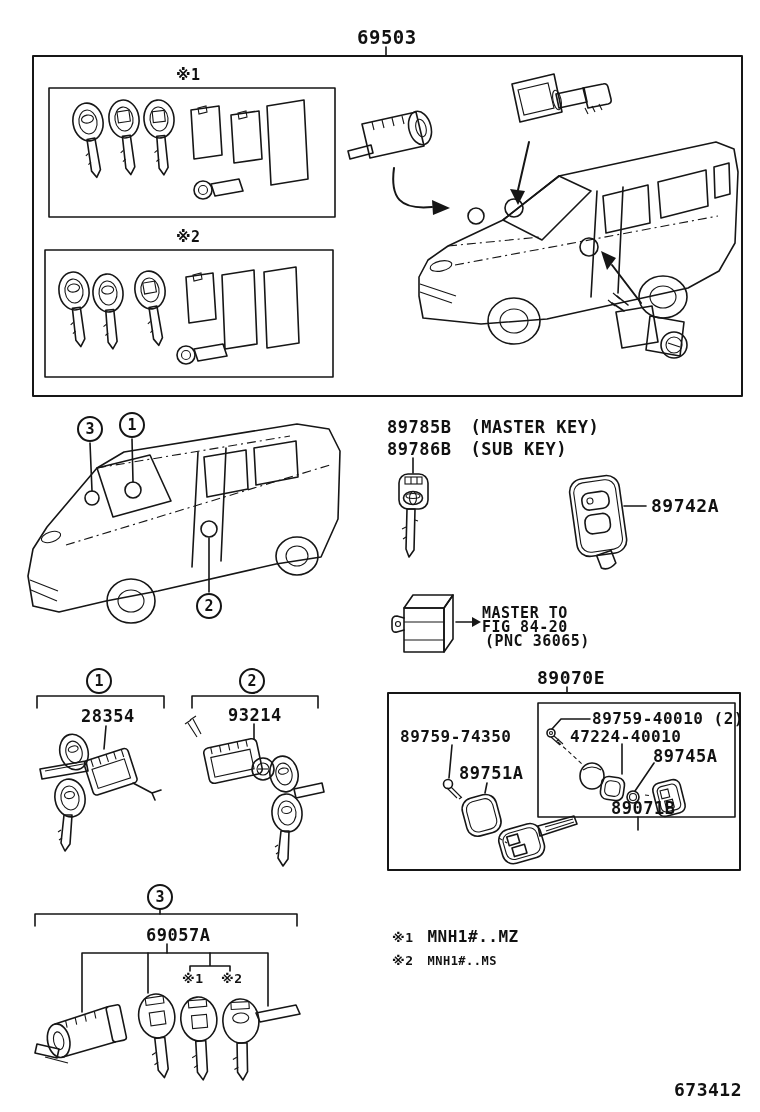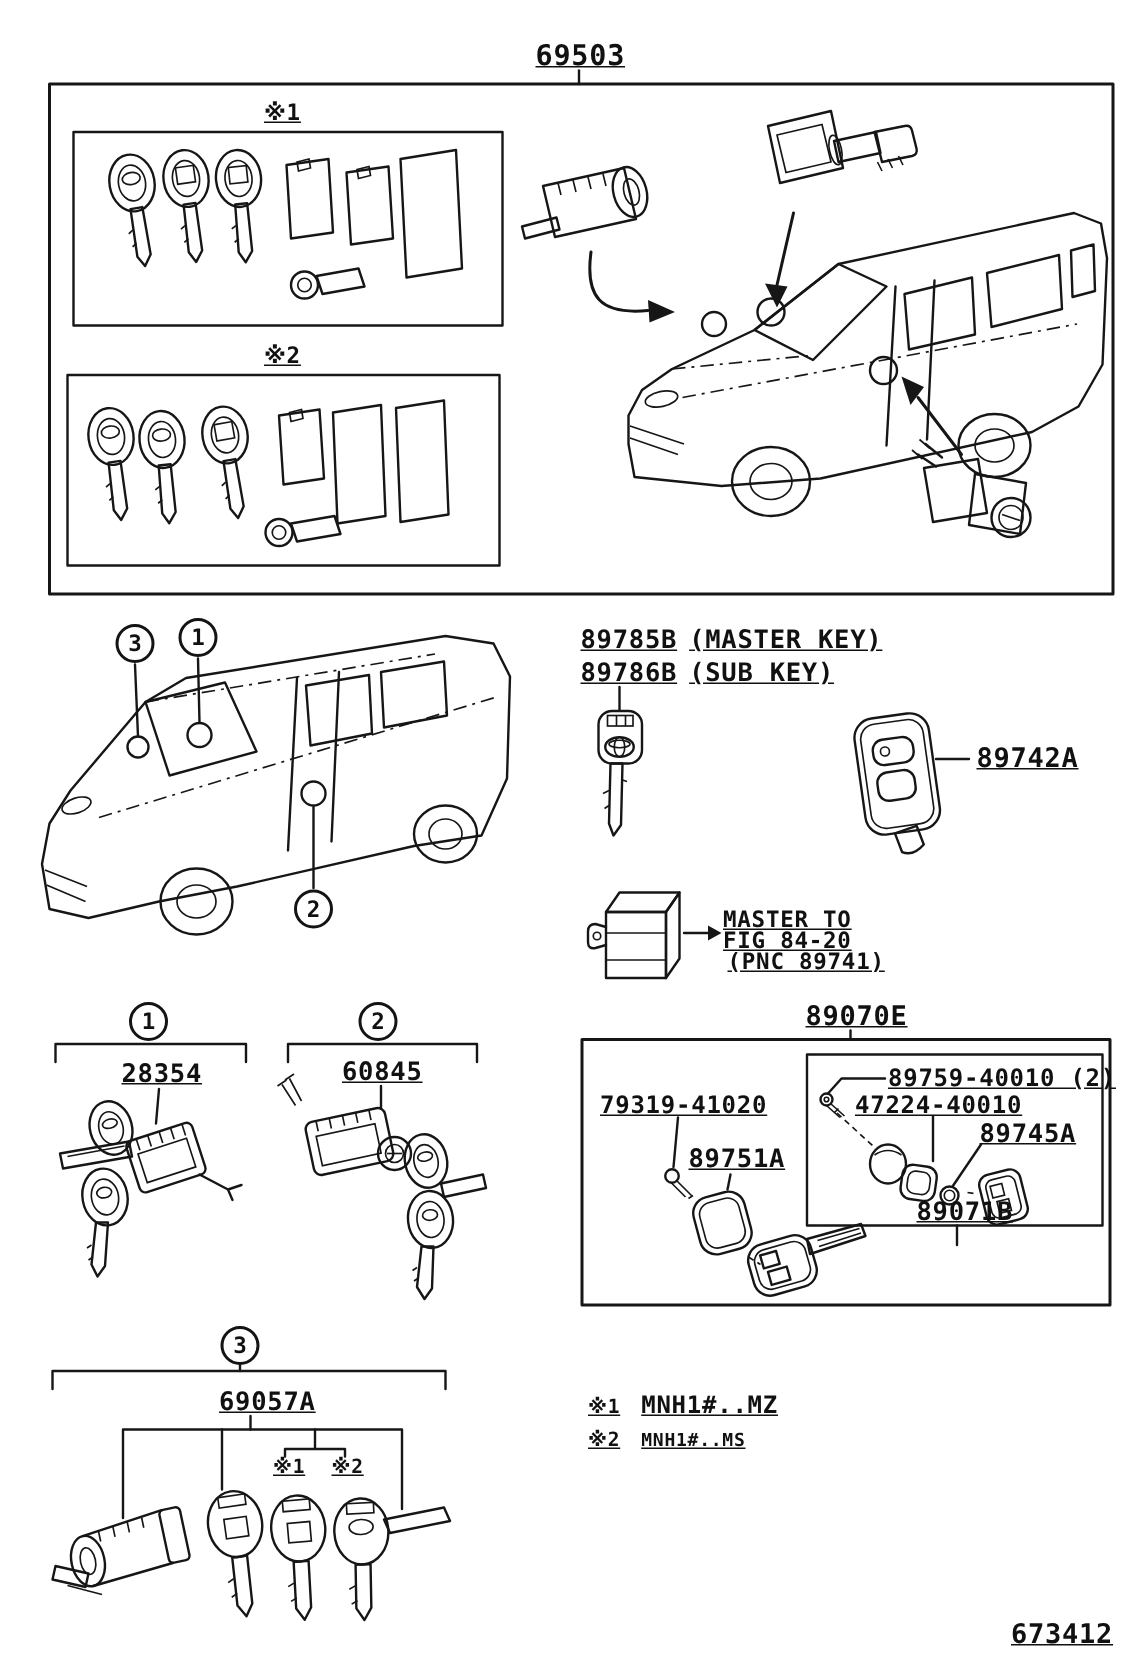--- a/index.html
+++ b/index.html
@@ -1,20 +1,20 @@
 <!DOCTYPE html>
 <html><head>
 <meta charset="utf-8">
 <style>
   html,body{margin:0;padding:0;background:#fff;}
   .page{position:relative;width:760px;height:1112px;background:#fff;overflow:hidden;
         font-family:"DejaVu Sans Mono","DejaVu Sans",monospace;color:#111;}
   .art{position:absolute;left:0;top:0;}
-  .lbl{position:absolute;font-weight:700;white-space:nowrap;letter-spacing:.5px;line-height:1;text-decoration:underline;}
-  .row{display:flex;align-items:baseline;gap:8px;}
+  .lbl{position:absolute;font-weight:700;white-space:nowrap;letter-spacing:.5px;line-height:1;}
+  .row{display:flex;align-items:baseline;gap:19px;}
   .note-row{display:flex;align-items:baseline;gap:14px;}
   .marker-sm{font-size:13px;font-weight:700;}
   .callout{position:absolute;width:26px;height:26px;border:2px solid #141414;border-radius:50%;
            background:#fff;display:flex;align-items:center;justify-content:center;
            font-size:15px;font-weight:700;box-sizing:border-box;}
   .ln{fill:none;stroke:#161616;stroke-width:1.6;stroke-linecap:round;stroke-linejoin:round;}
   .ln2{fill:none;stroke:#161616;stroke-width:2;stroke-linecap:round;stroke-linejoin:round;}
   .thin{fill:none;stroke:#161616;stroke-width:1.1;}
   .dash{stroke-dasharray:9 4 2 4;}
   .dsh2{stroke-dasharray:4 3;}
@@ -354,28 +354,28 @@
 <div class="lbl row" style="left:387px;top:441px;font-size:17px">
   <span>89786B</span>
   <span>(SUB KEY)</span>
 </div>
 
 <div class="lbl" style="left:651px;top:497px;font-size:18px">89742A</div>
 
 <div class="lbl" style="left:482px;top:606px;font-size:15px;line-height:14px">
   <div>MASTER TO</div>
   <div>FIG 84-20</div>
-  <div style="margin-left:3px">(PNC 89741)</div>
+  <div style="margin-left:3px">(PNC 36065)</div>
 </div>
 
 <div class="lbl" style="left:537px;top:669px;font-size:18px">89070E</div>
 <div class="lbl" style="left:592px;top:711px;font-size:16px">89759-40010 (2)</div>
 <div class="lbl" style="left:570px;top:729px;font-size:16px">47224-40010</div>
 <div class="lbl" style="left:653px;top:748px;font-size:17px">89745A</div>
-<div class="lbl" style="left:400px;top:729px;font-size:16px">79319-41020</div>
+<div class="lbl" style="left:400px;top:729px;font-size:16px">89759-74350</div>
 <div class="lbl" style="left:459px;top:765px;font-size:17px">89751A</div>
 <div class="lbl" style="left:611px;top:800px;font-size:17px">89071B</div>
 
 <div class="callout" style="left:119px;top:412px">
       <span>1</span>
     </div>
 <div class="callout" style="left:77px;top:416px">
       <span>3</span>
     </div>
 <div class="callout" style="left:196px;top:593px">
@@ -383,21 +383,21 @@
     </div>
 
 <div class="callout" style="left:86px;top:668px">
       <span>1</span>
     </div>
 <div class="lbl" style="left:81px;top:708px;font-size:17px">28354</div>
 
 <div class="callout" style="left:239px;top:668px">
       <span>2</span>
     </div>
-<div class="lbl" style="left:228px;top:707px;font-size:17px">60845</div>
+<div class="lbl" style="left:228px;top:707px;font-size:17px">93214</div>
 
 <div class="callout" style="left:147px;top:884px">
       <span>3</span>
     </div>
 <div class="lbl" style="left:146px;top:927px;font-size:17px">69057A</div>
 <div class="lbl" style="left:182px;top:972px;font-size:13px">※1</div>
 <div class="lbl" style="left:221px;top:972px;font-size:13px">※2</div>
 
 <div class="lbl note-row" style="left:392px;top:929px">
   <span class="marker-sm">※1</span>

